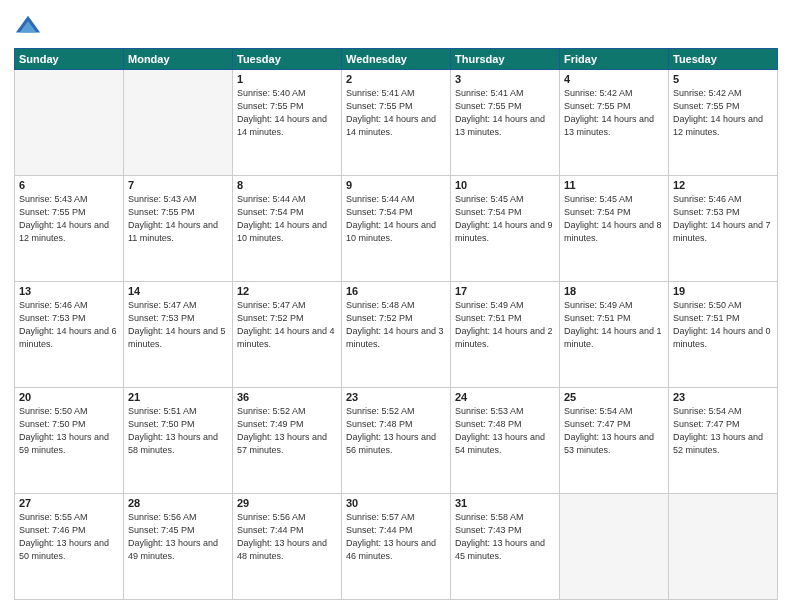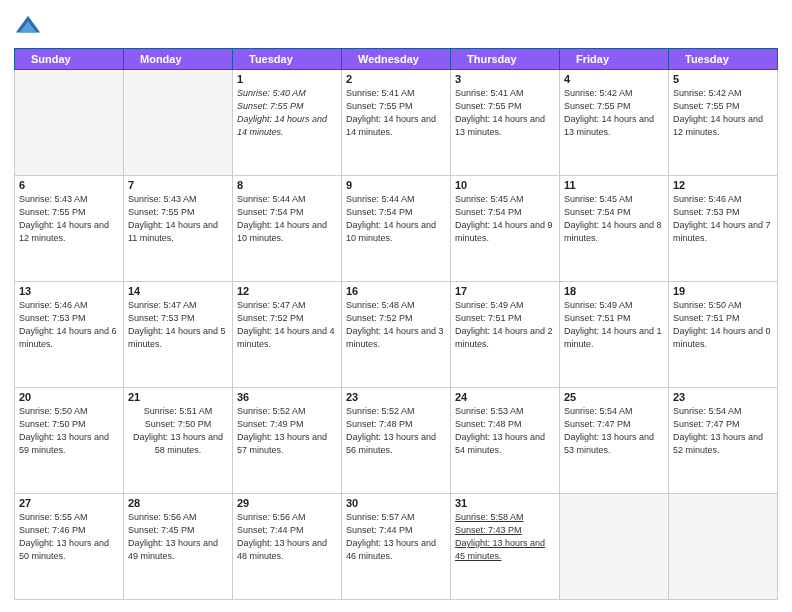--- a/index.html
+++ b/index.html
@@ -54,25 +54,25 @@
       font-weight: normal;
     }
     .calendar {
       flex: 1;
       border: 1px solid #ccc;
       border-collapse: collapse;
       width: 100%;
       table-layout: fixed;
     }
     .calendar th {
-      background: #8b5cf6;
+      background: #0f766e;
       color: #fff;
       font-size: 11px;
       font-weight: bold;
-      padding: 4px 16px;
+      padding: 4px 4px;
       border: 1px solid #1a5a9a;
       text-align: left;
     }
     .calendar td {
       border: 1px solid #ccc;
       vertical-align: top;
       padding: 3px 4px;
       font-size: 9.5px;
       color: #333;
       height: 88px;
@@ -129,21 +129,21 @@
           <th>Friday</th>
           <th>Tuesday</th>
         </tr>
     </thead>
     <tbody id="calendar-body">
     <tr class="week-row">
           <td class="empty"></td>
           <td class="empty"></td>
           <td>
             <span class="day-num">1</span>
-            <div class="day-info" style="white-space: pre-line; font-style: italic;">Sunrise: 5:40 AM
+            <div class="day-info" style="white-space: pre-line;">Sunrise: 5:40 AM
 Sunset: 7:55 PM
 Daylight: 14 hours and 14 minutes.</div>
           </td>
           <td>
             <span class="day-num">2</span>
             <div class="day-info" style="white-space: pre-line;">Sunrise: 5:41 AM
 Sunset: 7:55 PM
 Daylight: 14 hours and 14 minutes.</div>
           </td>
           <td>
@@ -255,21 +255,21 @@
         </tr>
         <tr class="week-row">
           <td>
             <span class="day-num">20</span>
             <div class="day-info" style="white-space: pre-line;">Sunrise: 5:50 AM
 Sunset: 7:50 PM
 Daylight: 13 hours and 59 minutes.</div>
           </td>
           <td>
             <span class="day-num">21</span>
-            <div class="day-info" style="white-space: pre-line; text-align: center;">Sunrise: 5:51 AM
+            <div class="day-info" style="white-space: pre-line;">Sunrise: 5:51 AM
 Sunset: 7:50 PM
 Daylight: 13 hours and 58 minutes.</div>
           </td>
           <td>
             <span class="day-num">36</span>
             <div class="day-info" style="white-space: pre-line;">Sunrise: 5:52 AM
 Sunset: 7:49 PM
 Daylight: 13 hours and 57 minutes.</div>
           </td>
           <td>
@@ -317,21 +317,21 @@
 Daylight: 13 hours and 48 minutes.</div>
           </td>
           <td>
             <span class="day-num">30</span>
             <div class="day-info" style="white-space: pre-line;">Sunrise: 5:57 AM
 Sunset: 7:44 PM
 Daylight: 13 hours and 46 minutes.</div>
           </td>
           <td>
             <span class="day-num">31</span>
-            <div class="day-info" style="white-space: pre-line; text-decoration: underline;">Sunrise: 5:58 AM
+            <div class="day-info" style="white-space: pre-line;">Sunrise: 5:58 AM
 Sunset: 7:43 PM
 Daylight: 13 hours and 45 minutes.</div>
           </td>
           <td class="empty"></td>
           <td class="empty"></td>
         </tr>
       </tbody>
   </table>
 </div>
 

